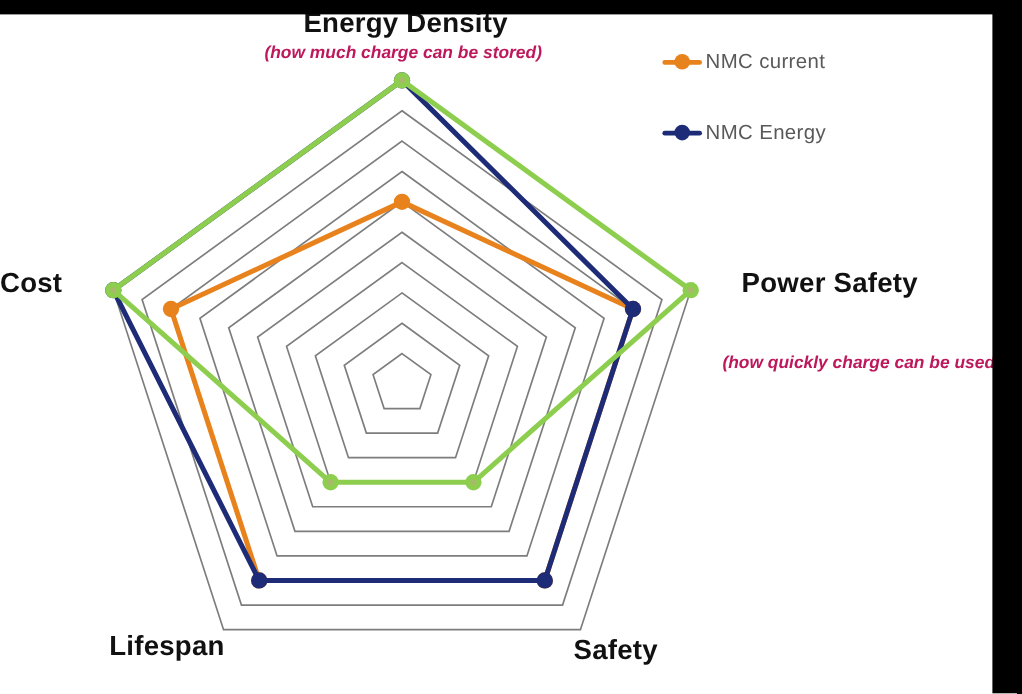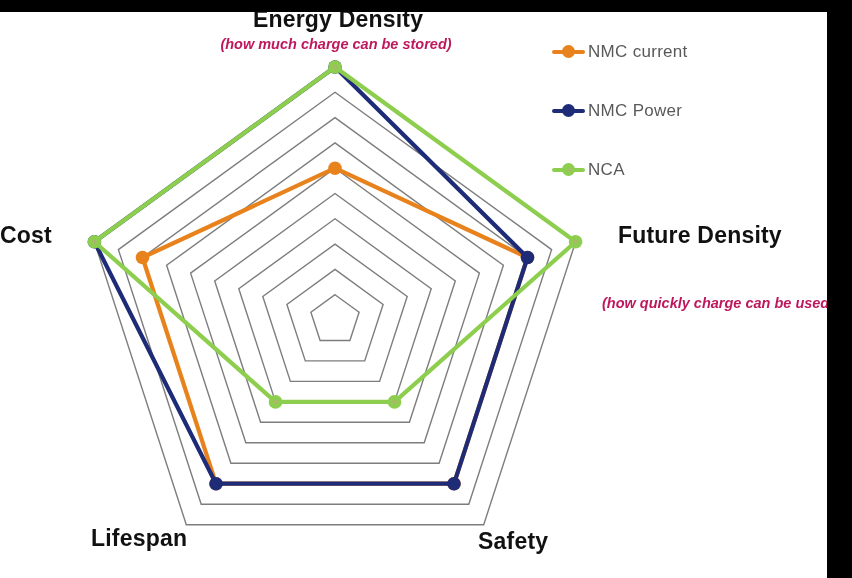--- a/index.html
+++ b/index.html
@@ -136,21 +136,21 @@
       <circle cx="394.5" cy="401.9" r="2.4" fill="#A9B86B"></circle>
       <circle cx="275.5" cy="401.9" r="6.8" fill="#8DCE4E"></circle>
       <circle cx="275.5" cy="401.9" r="2.4" fill="#A9B86B"></circle>
       <circle cx="94.4" cy="241.8" r="6.8" fill="#8DCE4E"></circle>
       <circle cx="94.4" cy="241.8" r="2.4" fill="#A9B86B"></circle>
     </svg>
 
   <div class="axis-title centered" style="left:338px; top:7px;">Energy Density</div>
   <div class="axis-sub centered" style="left:336px; top:37px;">(how much charge can be stored)</div>
 
-  <div class="axis-title" style="left:618px; top:223px;">Future Density</div>
+  <div class="axis-title" style="left:618px; top:223px;">Power Safety</div>
   <div class="axis-sub" style="left:602px; top:250px;margin-top:46px;">(how quickly charge can be used</div>
 
   <div class="axis-title" style="left:0; top:223px;">Cost</div>
 
   <div class="axis-title" style="left:91px; top:512px;margin-top:14px;">Lifespan</div>
 
   <div class="axis-title" style="left:478px; top:529px;">Safety</div>
 
   <div id="legend">
     <div class="legend-item">
@@ -158,28 +158,20 @@
         <span class="legend-line" style="background: rgb(232, 130, 28);"></span>
           <span class="legend-dot" style="background: rgb(232, 130, 28);"></span>
       </span>
       <span class="legend-label">NMC current</span>
     </div>
     <div class="legend-item">
       <span class="legend-marker">
         <span class="legend-line" style="background: rgb(30, 44, 120);"></span>
           <span class="legend-dot" style="background: rgb(30, 44, 120);"></span>
       </span>
-      <span class="legend-label">NMC Power</span>
-    </div>
-    <div class="legend-item">
-      <span class="legend-marker">
-        <span class="legend-line" style="background: rgb(141, 206, 78);"></span>
-          <span class="legend-dot" style="background: rgb(141, 206, 78);"></span>
-          <span class="legend-dot-center" style="background: rgb(169, 184, 107);"></span>
-      </span>
-      <span class="legend-label">NCA</span>
+      <span class="legend-label">NMC Energy</span>
     </div>
   </div>
 
   <div id="top-bar" class="crop-bar"></div>
   <div id="right-bar" class="crop-bar"></div>
 
 </div>
 
 </body></html>

